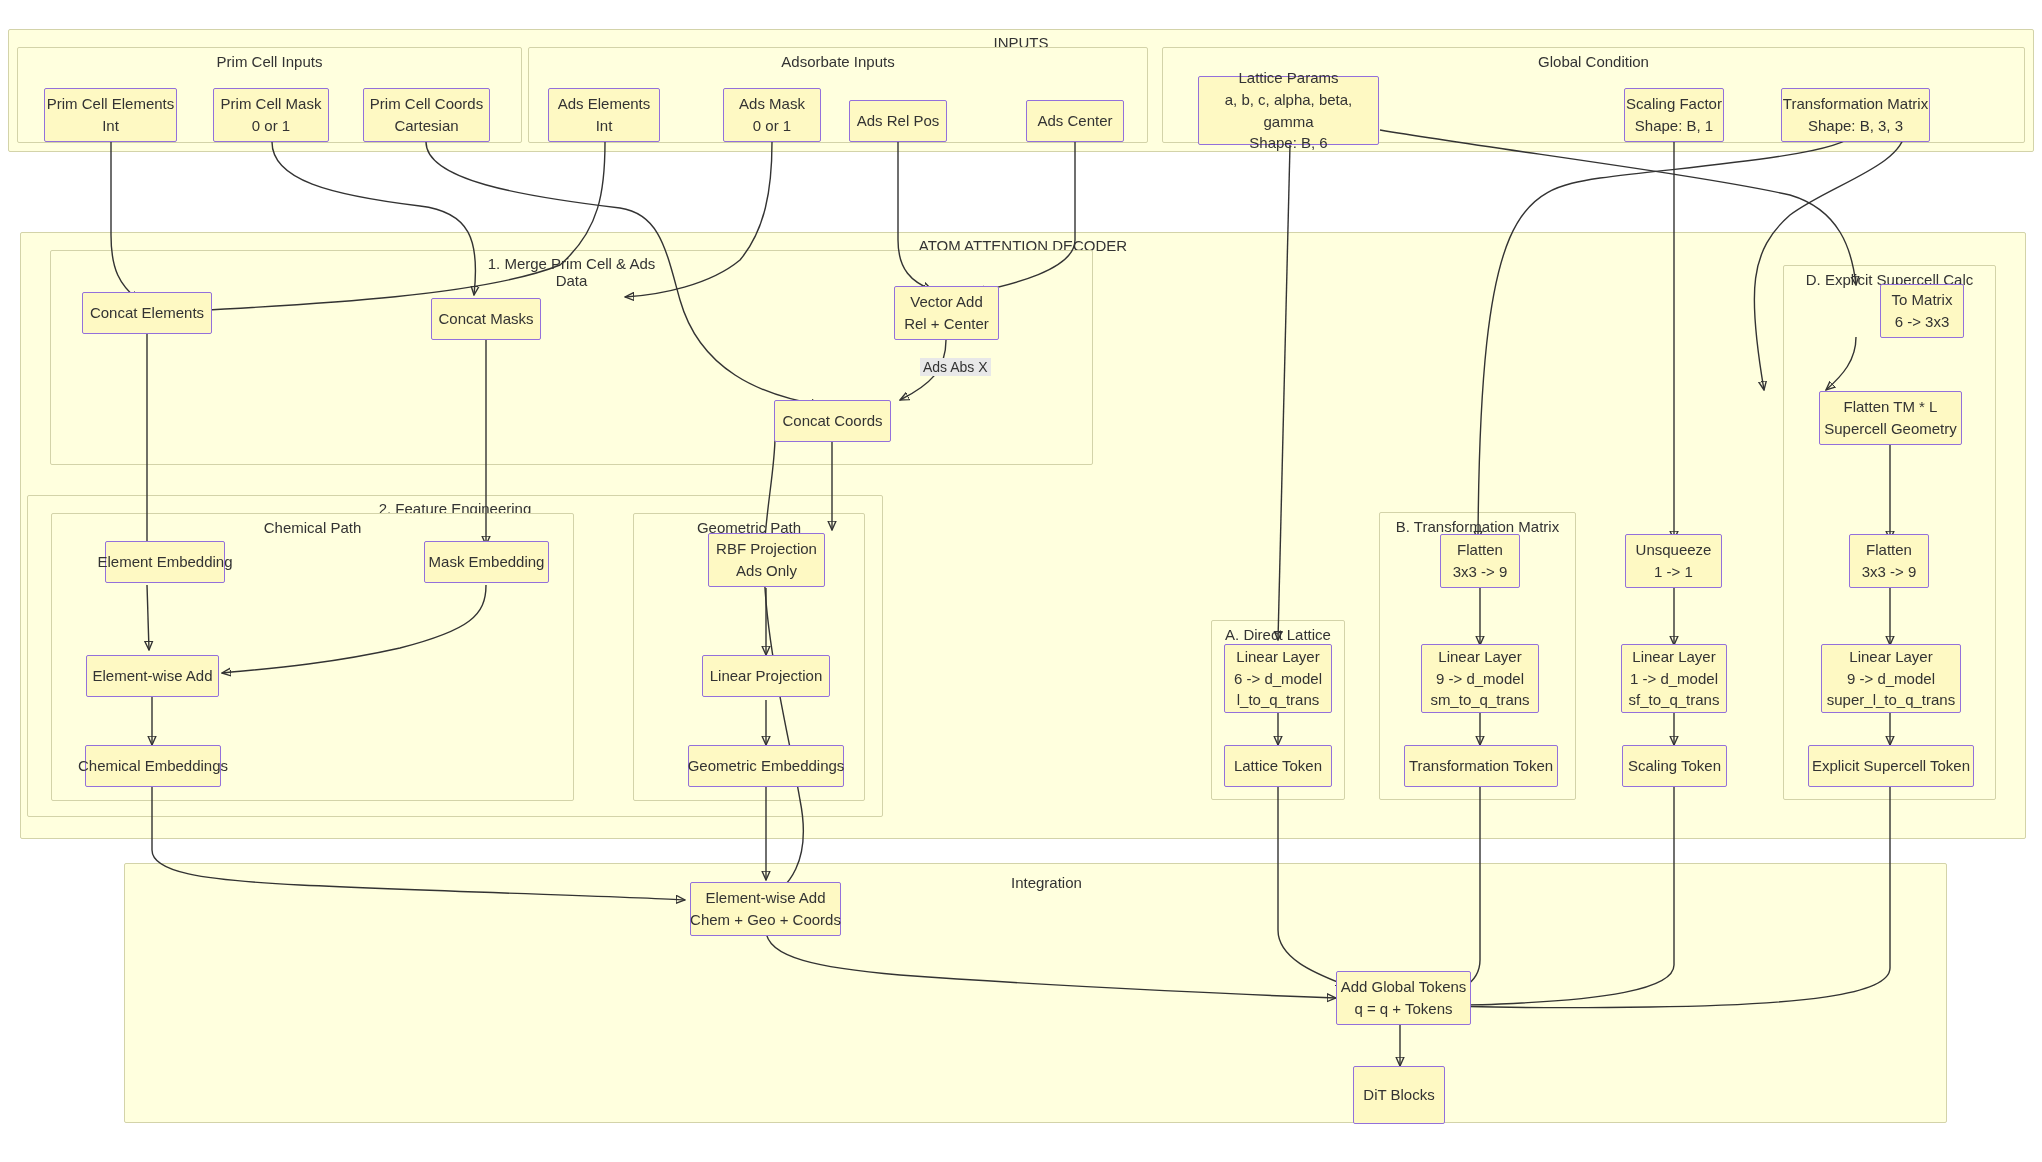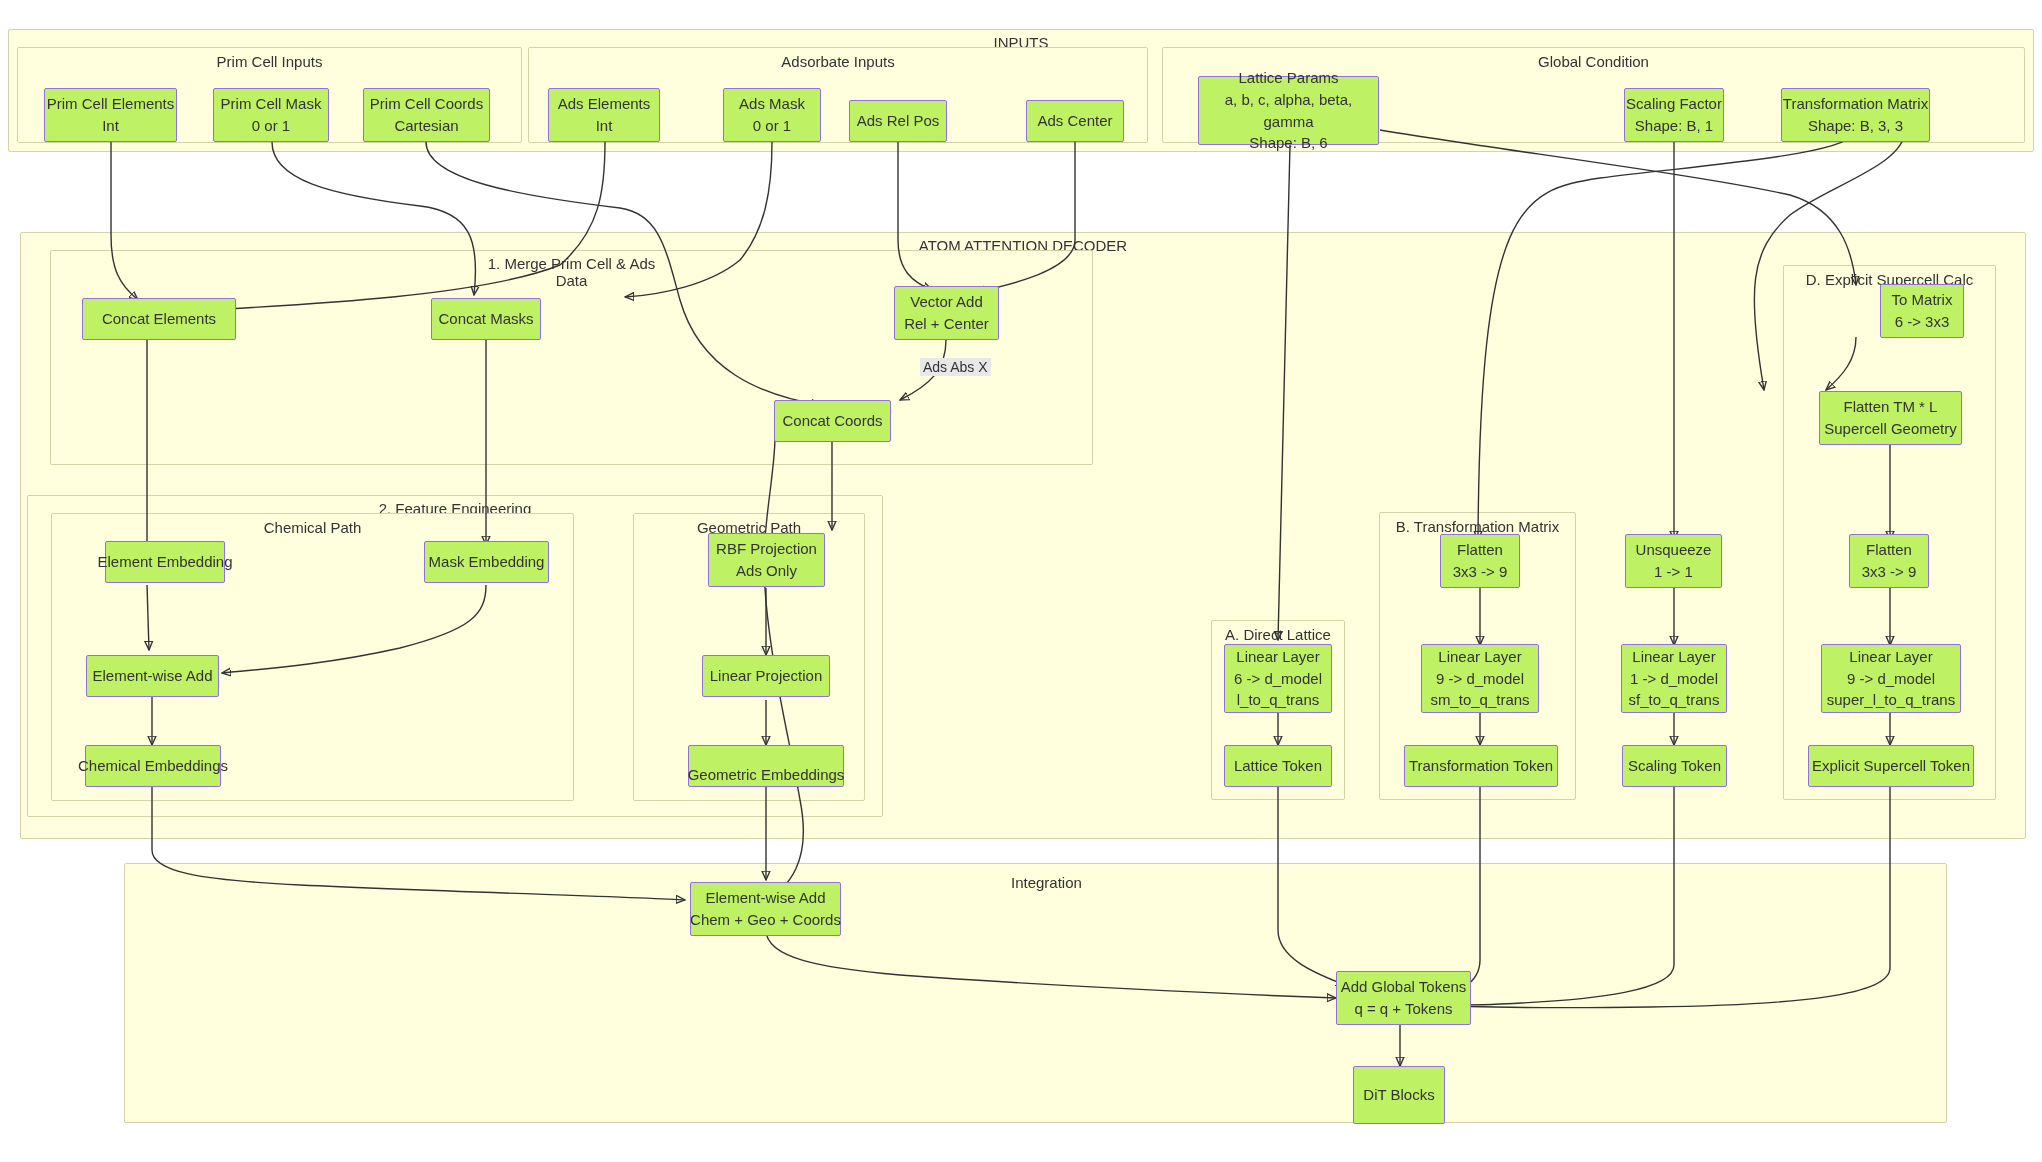--- a/index.html
+++ b/index.html
@@ -3,21 +3,21 @@
 <meta charset="utf-8">
 <title>Atom Attention Decoder Flowchart</title>
 <style>
   html,body{margin:0;padding:0;background:#ffffff;}
   body{font-family:"Liberation Sans", sans-serif;}
   #stage{position:relative;width:2042px;height:1162px;background:#ffffff;overflow:hidden;}
 
   .cluster{position:absolute;background:#ffffde;border:1px solid #d3d3a9;box-sizing:border-box;border-radius:2px;}
   .cluster-title{position:absolute;left:0;right:0;text-align:center;font-size:15px;color:#333333;line-height:1.15;white-space:pre-line;}
 
-  .node{position:absolute;background:#bef264;border:1px solid #9370db;box-sizing:border-box;border-radius:2px;
+  .node{position:absolute;background:#fef9c3;border:1px solid #9370db;box-sizing:border-box;border-radius:2px;
         display:flex;flex-direction:column;align-items:center;justify-content:center;
         font-size:15px;color:#333333;line-height:1.45;text-align:center;}
   .node span{display:block;white-space:nowrap;}
 
   .edgelabel{position:absolute;background:#e8e8e8;color:#333333;font-size:14px;padding:1px 3px;white-space:nowrap;}
 
   svg.edges{position:absolute;left:0;top:0;width:2042px;height:1162px;overflow:visible;pointer-events:none;}
   svg.edges path{fill:none;stroke:#333333;stroke-width:1.4px;}
 </style>
 </head>
@@ -191,21 +191,21 @@
   </div>
   <div class="node" style="left:1624px;top:88px;width:100px;height:54px;">
     <span>Scaling Factor</span>
     <span>Shape: B, 1</span>
   </div>
   <div class="node" style="left:1781px;top:88px;width:149px;height:54px;">
     <span>Transformation Matrix</span>
     <span>Shape: B, 3, 3</span>
   </div>
 
-  <div class="node" style="left:82px;top:298px;width:154px;height:42px;">
+  <div class="node" style="left:82px;top:292px;width:130px;height:42px;">
     <span>Concat Elements</span>
   </div>
   <div class="node" style="left:431px;top:298px;width:110px;height:42px;">
     <span>Concat Masks</span>
   </div>
   <div class="node" style="left:894px;top:286px;width:105px;height:54px;">
     <span>Vector Add</span>
     <span>Rel + Center</span>
   </div>
   <div class="node" style="left:774px;top:400px;width:117px;height:42px;">
@@ -225,21 +225,21 @@
   <div class="node" style="left:85px;top:745px;width:136px;height:42px;">
     <span>Chemical Embeddings</span>
   </div>
   <div class="node" style="left:708px;top:533px;width:117px;height:54px;">
     <span>RBF Projection</span>
     <span>Ads Only</span>
   </div>
   <div class="node" style="left:702px;top:655px;width:128px;height:42px;">
     <span>Linear Projection</span>
   </div>
-  <div class="node" style="left:688px;top:745px;width:156px;height:42px;justify-content:flex-end;">
+  <div class="node" style="left:688px;top:745px;width:156px;height:42px;">
     <span>Geometric Embeddings</span>
   </div>
 
   <div class="node" style="left:1880px;top:284px;width:84px;height:54px;">
     <span>To Matrix</span>
     <span>6 -&gt; 3x3</span>
   </div>
   <div class="node" style="left:1819px;top:391px;width:143px;height:54px;">
     <span>Flatten TM * L</span>
     <span>Supercell Geometry</span>

